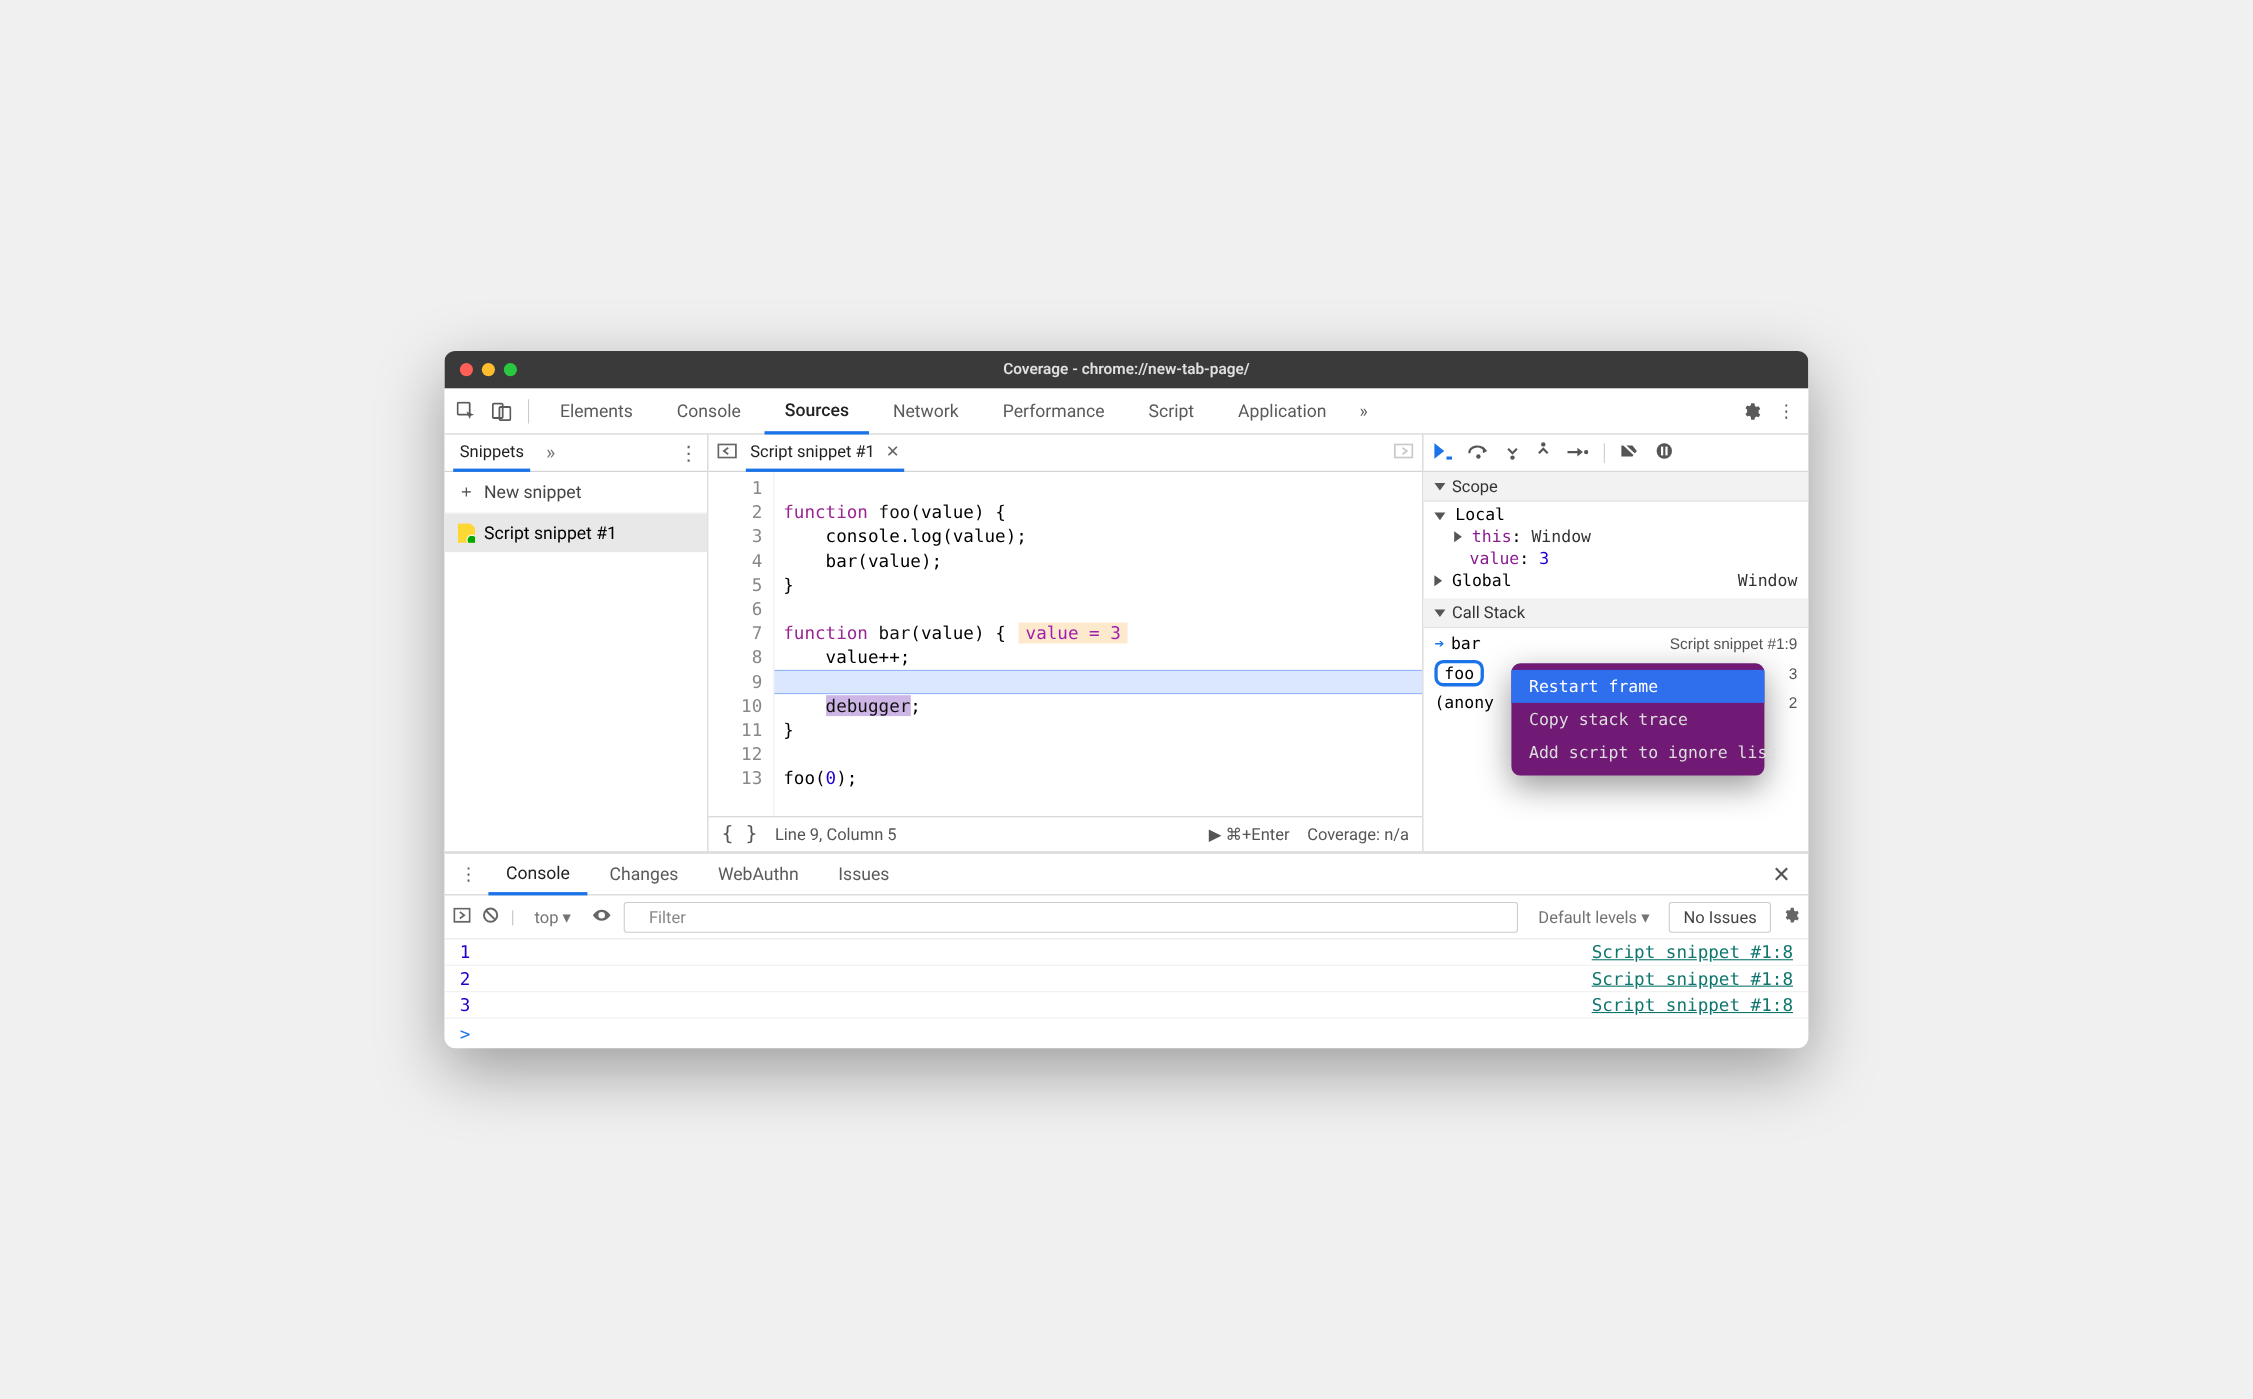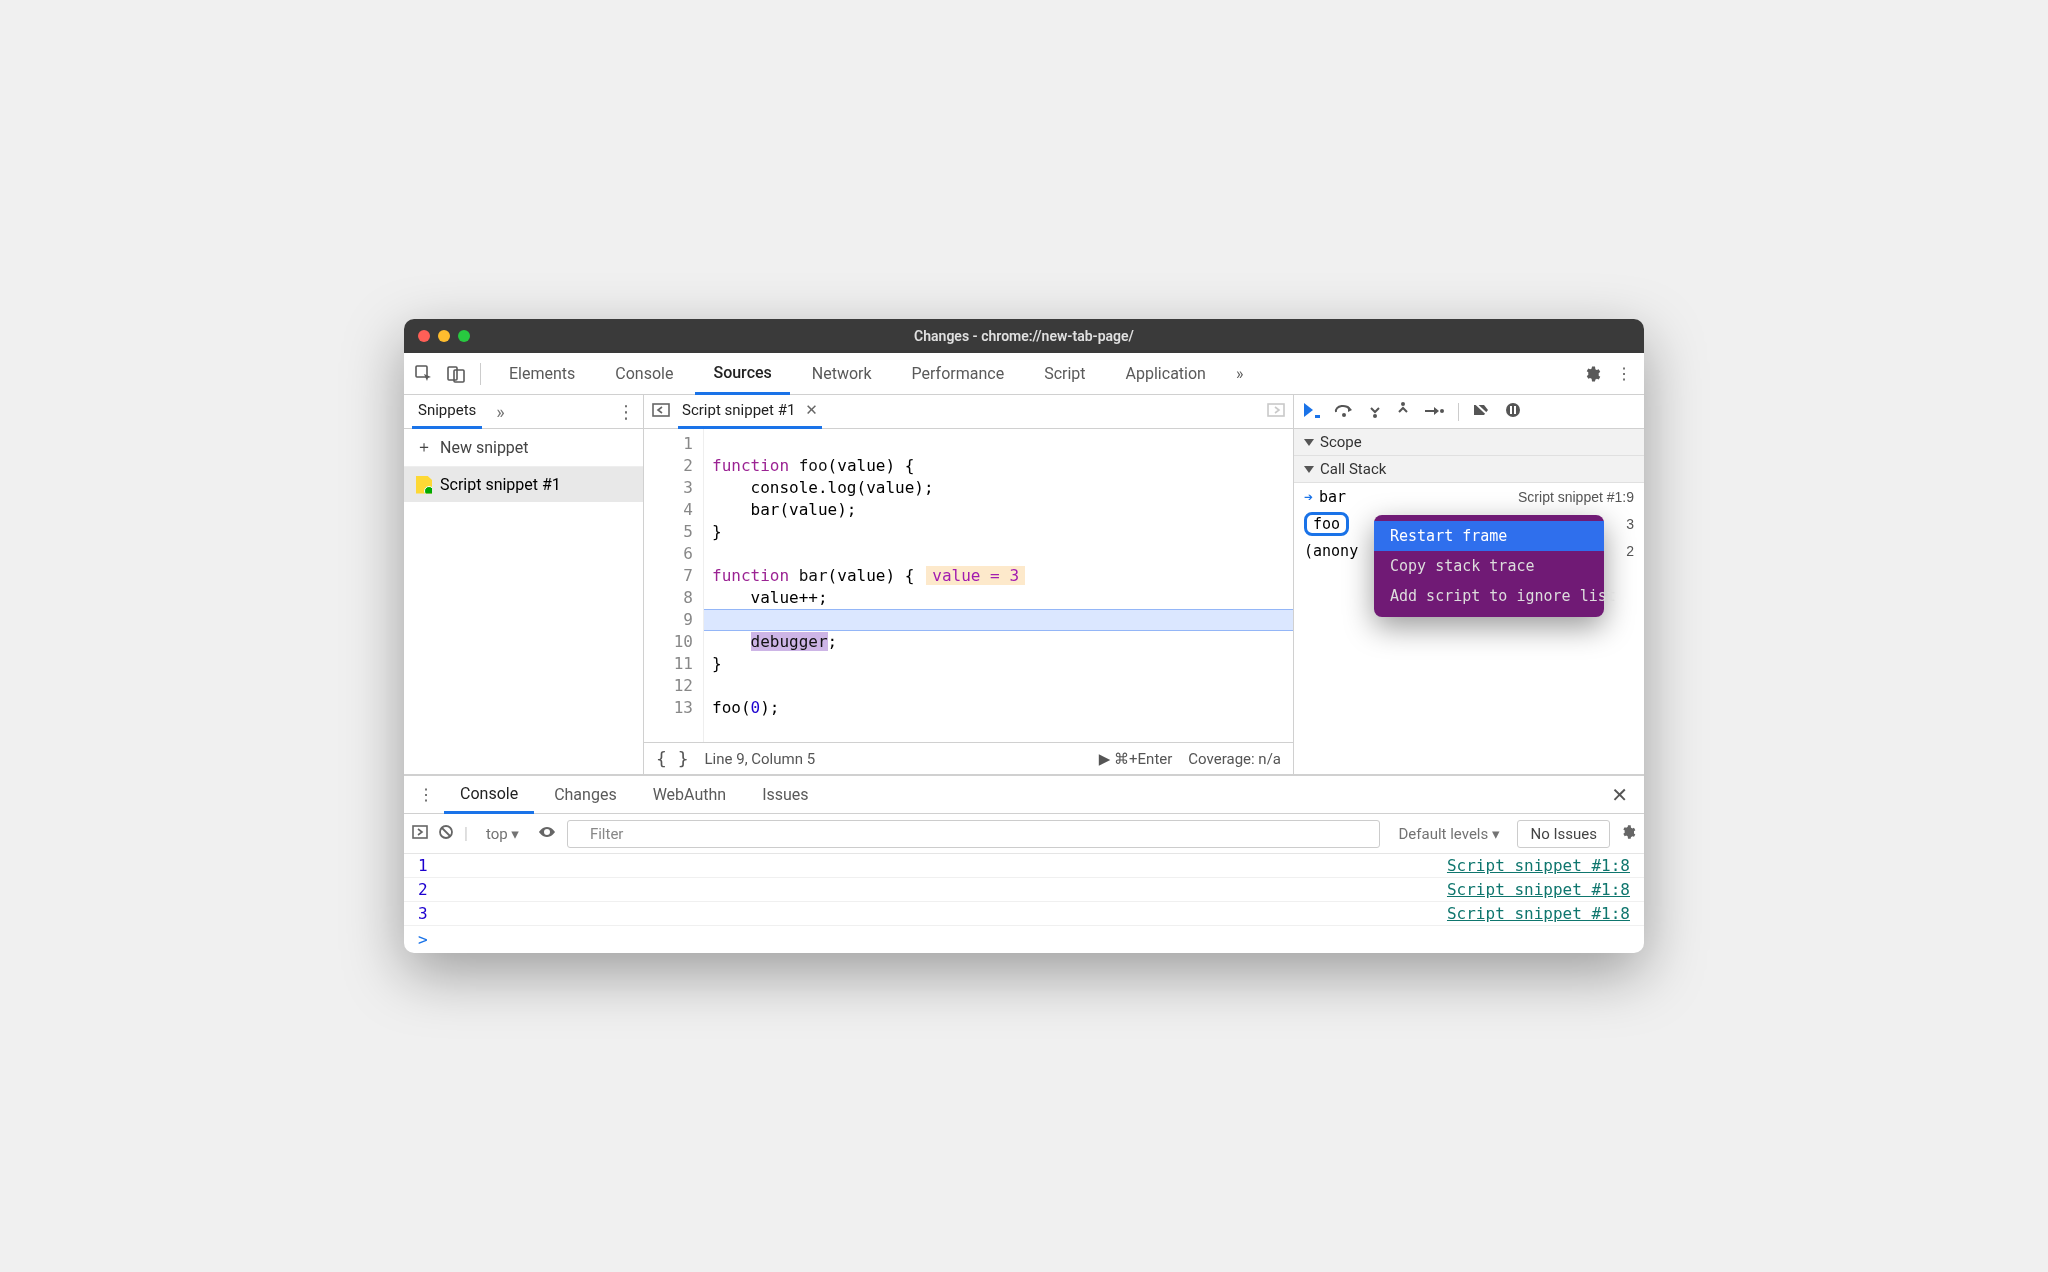--- a/index.html
+++ b/index.html
@@ -89,21 +89,21 @@
 <body>
 
 <div class="window">
 
   <div class="titlebar">
     <div class="traffic">
       <span class="tred"></span>
       <span class="tyel"></span>
       <span class="tgrn"></span>
     </div>
-    <div class="title-text">Changes - chrome://new-tab-page/</div>
+    <div class="title-text">Coverage - chrome://new-tab-page/</div>
   </div>
 
   <div class="top-tabs">
     <div class="tb-icon">
       <svg width="18" height="18" viewBox="0 0 18 18" fill="none" stroke="currentColor" stroke-width="1.6">
           <rect x="1" y="1" width="11" height="11" rx="1"></rect>
           <path d="M9 9 l7 3 -3 1 -1 3 z" fill="currentColor" stroke="none"></path>
         </svg>
     </div>
     <div class="tb-icon">
@@ -228,20 +228,29 @@
               <circle cx="8" cy="8" r="7"></circle>
               <rect x="5" y="4" width="2" height="8" fill="#fff"></rect>
               <rect x="9" y="4" width="2" height="8" fill="#fff"></rect>
             </svg></span>
       </div>
 
       <div class="section-hd">
           <span class="tri"></span>
           <span>Scope</span>
         </div>
+      <div class="scope-body">
+        <div class="row"><span class="tri"></span> <span>Local</span></div>
+        <div class="row" style="padding-left:18px"><span class="tri-r"></span> <span class="prop-name">this</span>: <span class="obj">Window</span></div>
+        <div class="row" style="padding-left:32px"><span class="prop-name">value</span>: <span class="prop-val">3</span></div>
+        <div class="row" style="display:flex;justify-content:space-between">
+            <span><span class="tri-r"></span> <span>Global</span></span>
+            <span class="obj">Window</span>
+          </div>
+      </div>
 
       <div class="section-hd">
           <span class="tri"></span>
           <span>Call Stack</span>
         </div>
       <div class="stack-body">
         <div class="stack-row">
           <span><span class="cur-arrow">➔</span><span>bar</span></span>
           <span class="loc">Script snippet #1:9</span>
         </div>

